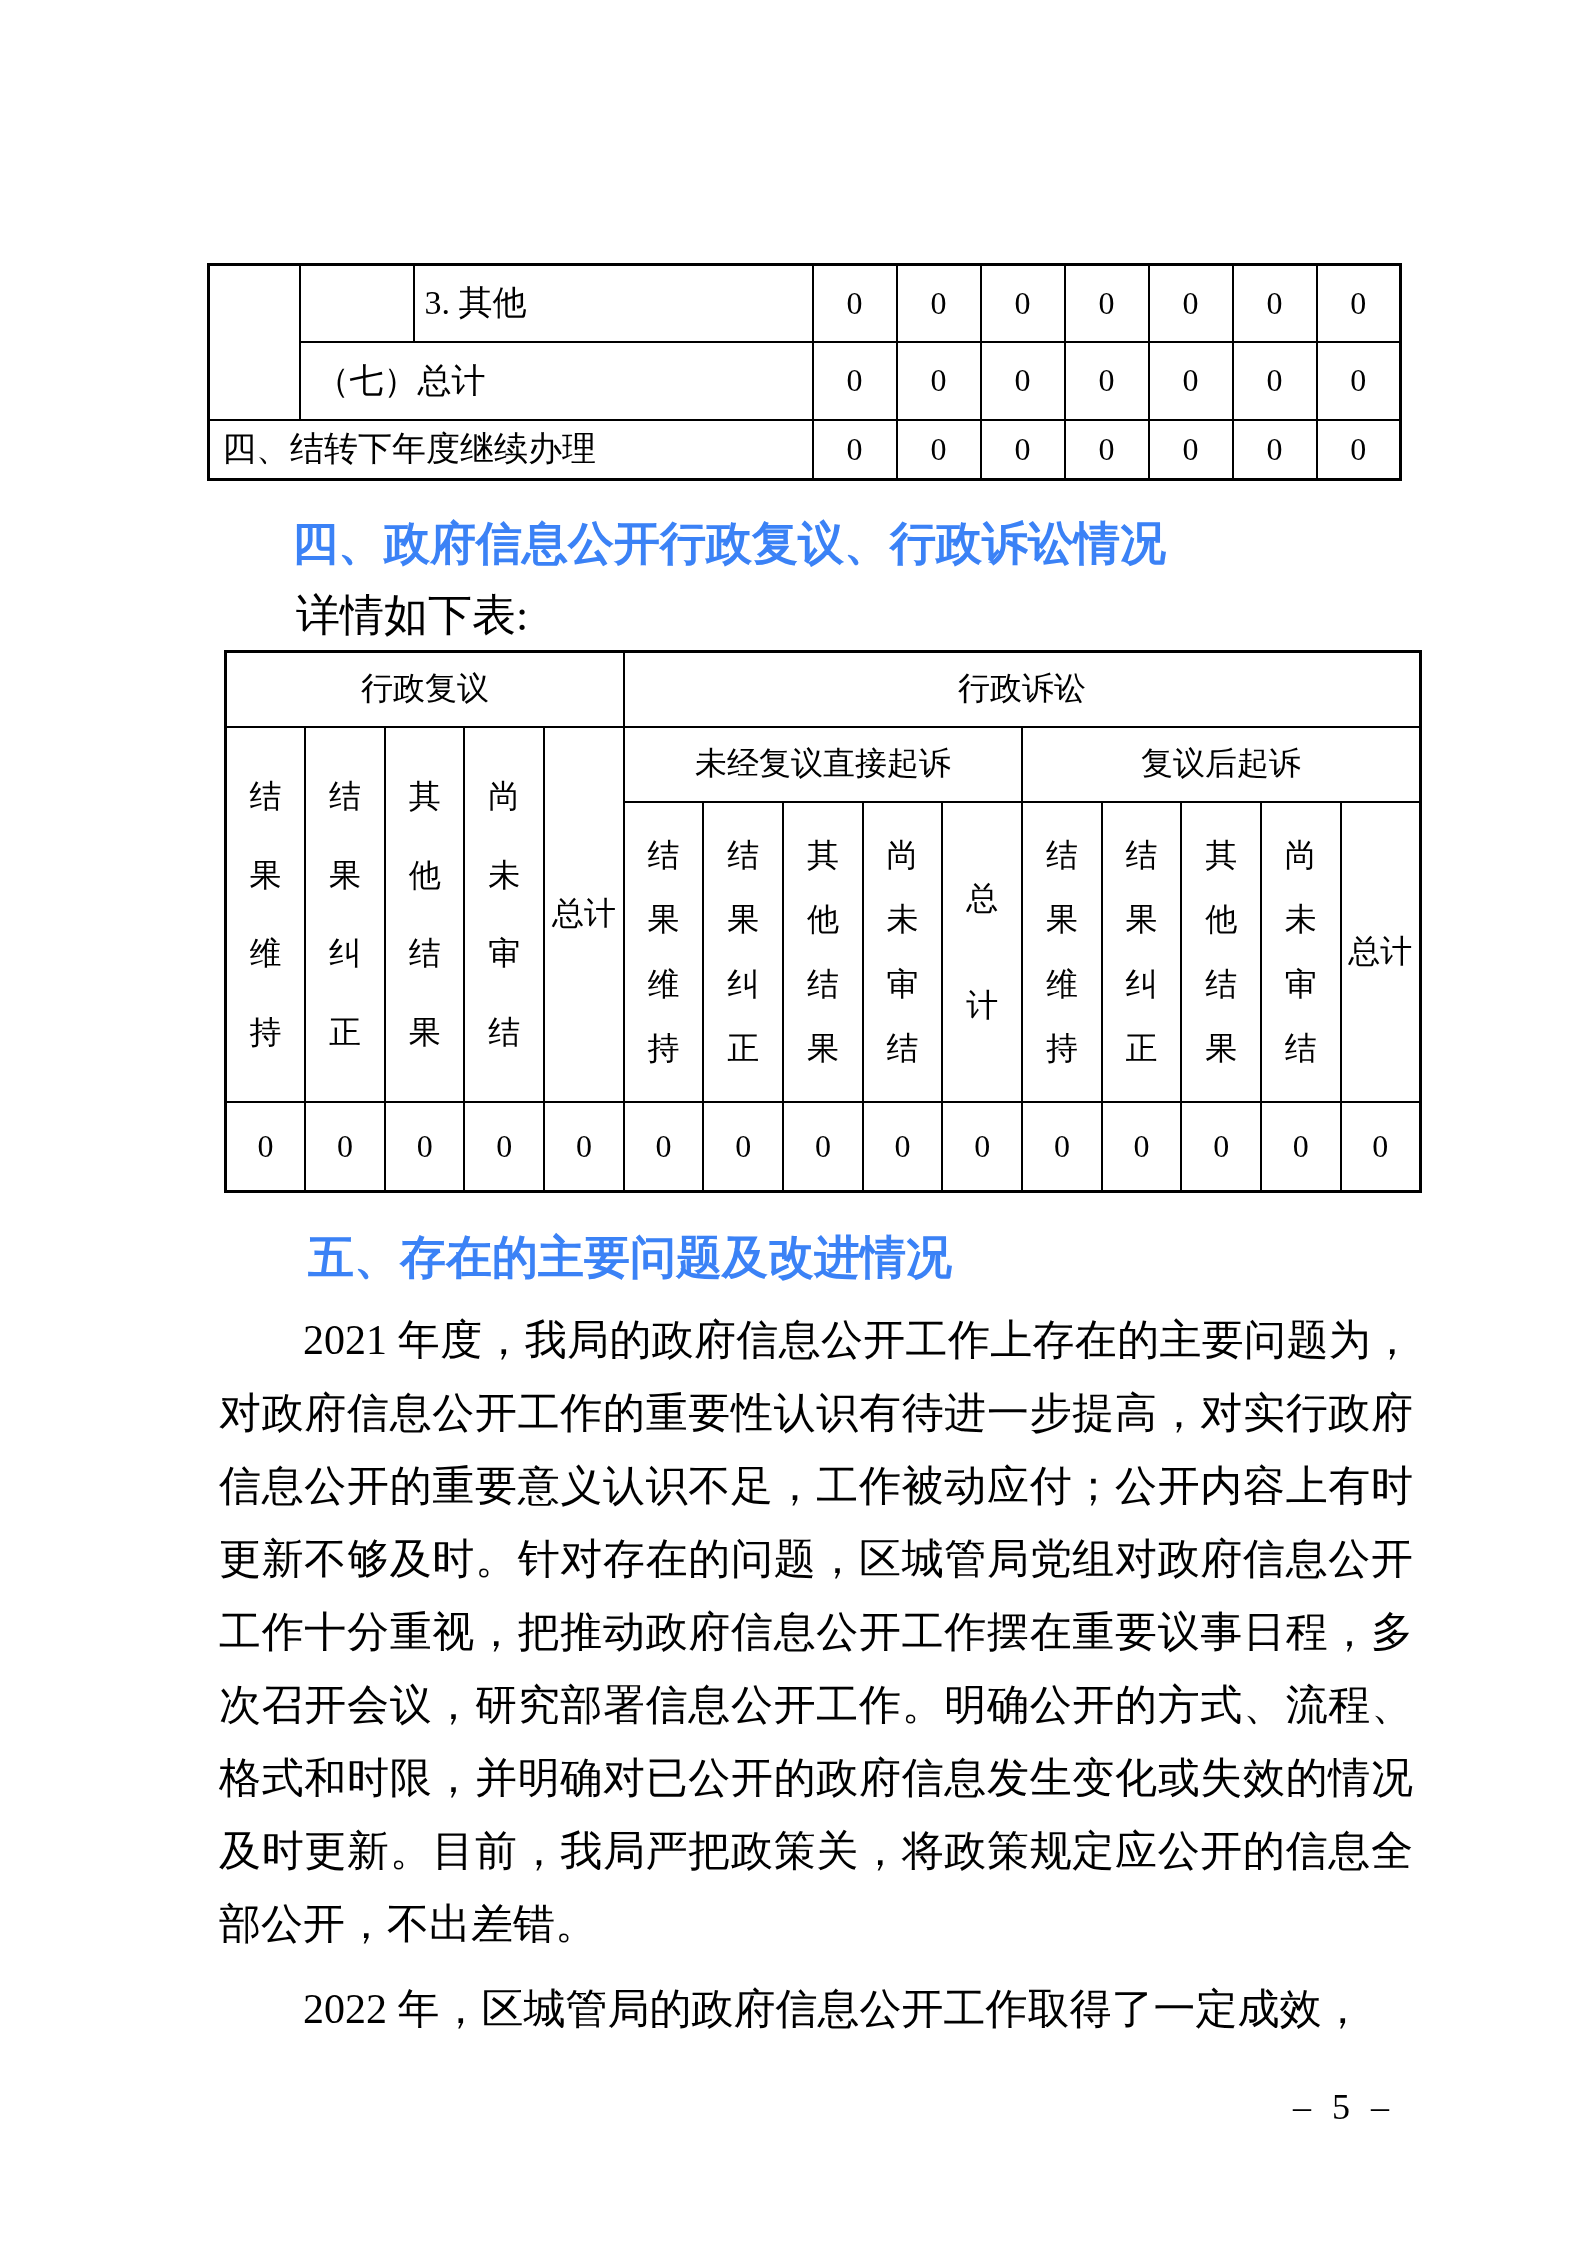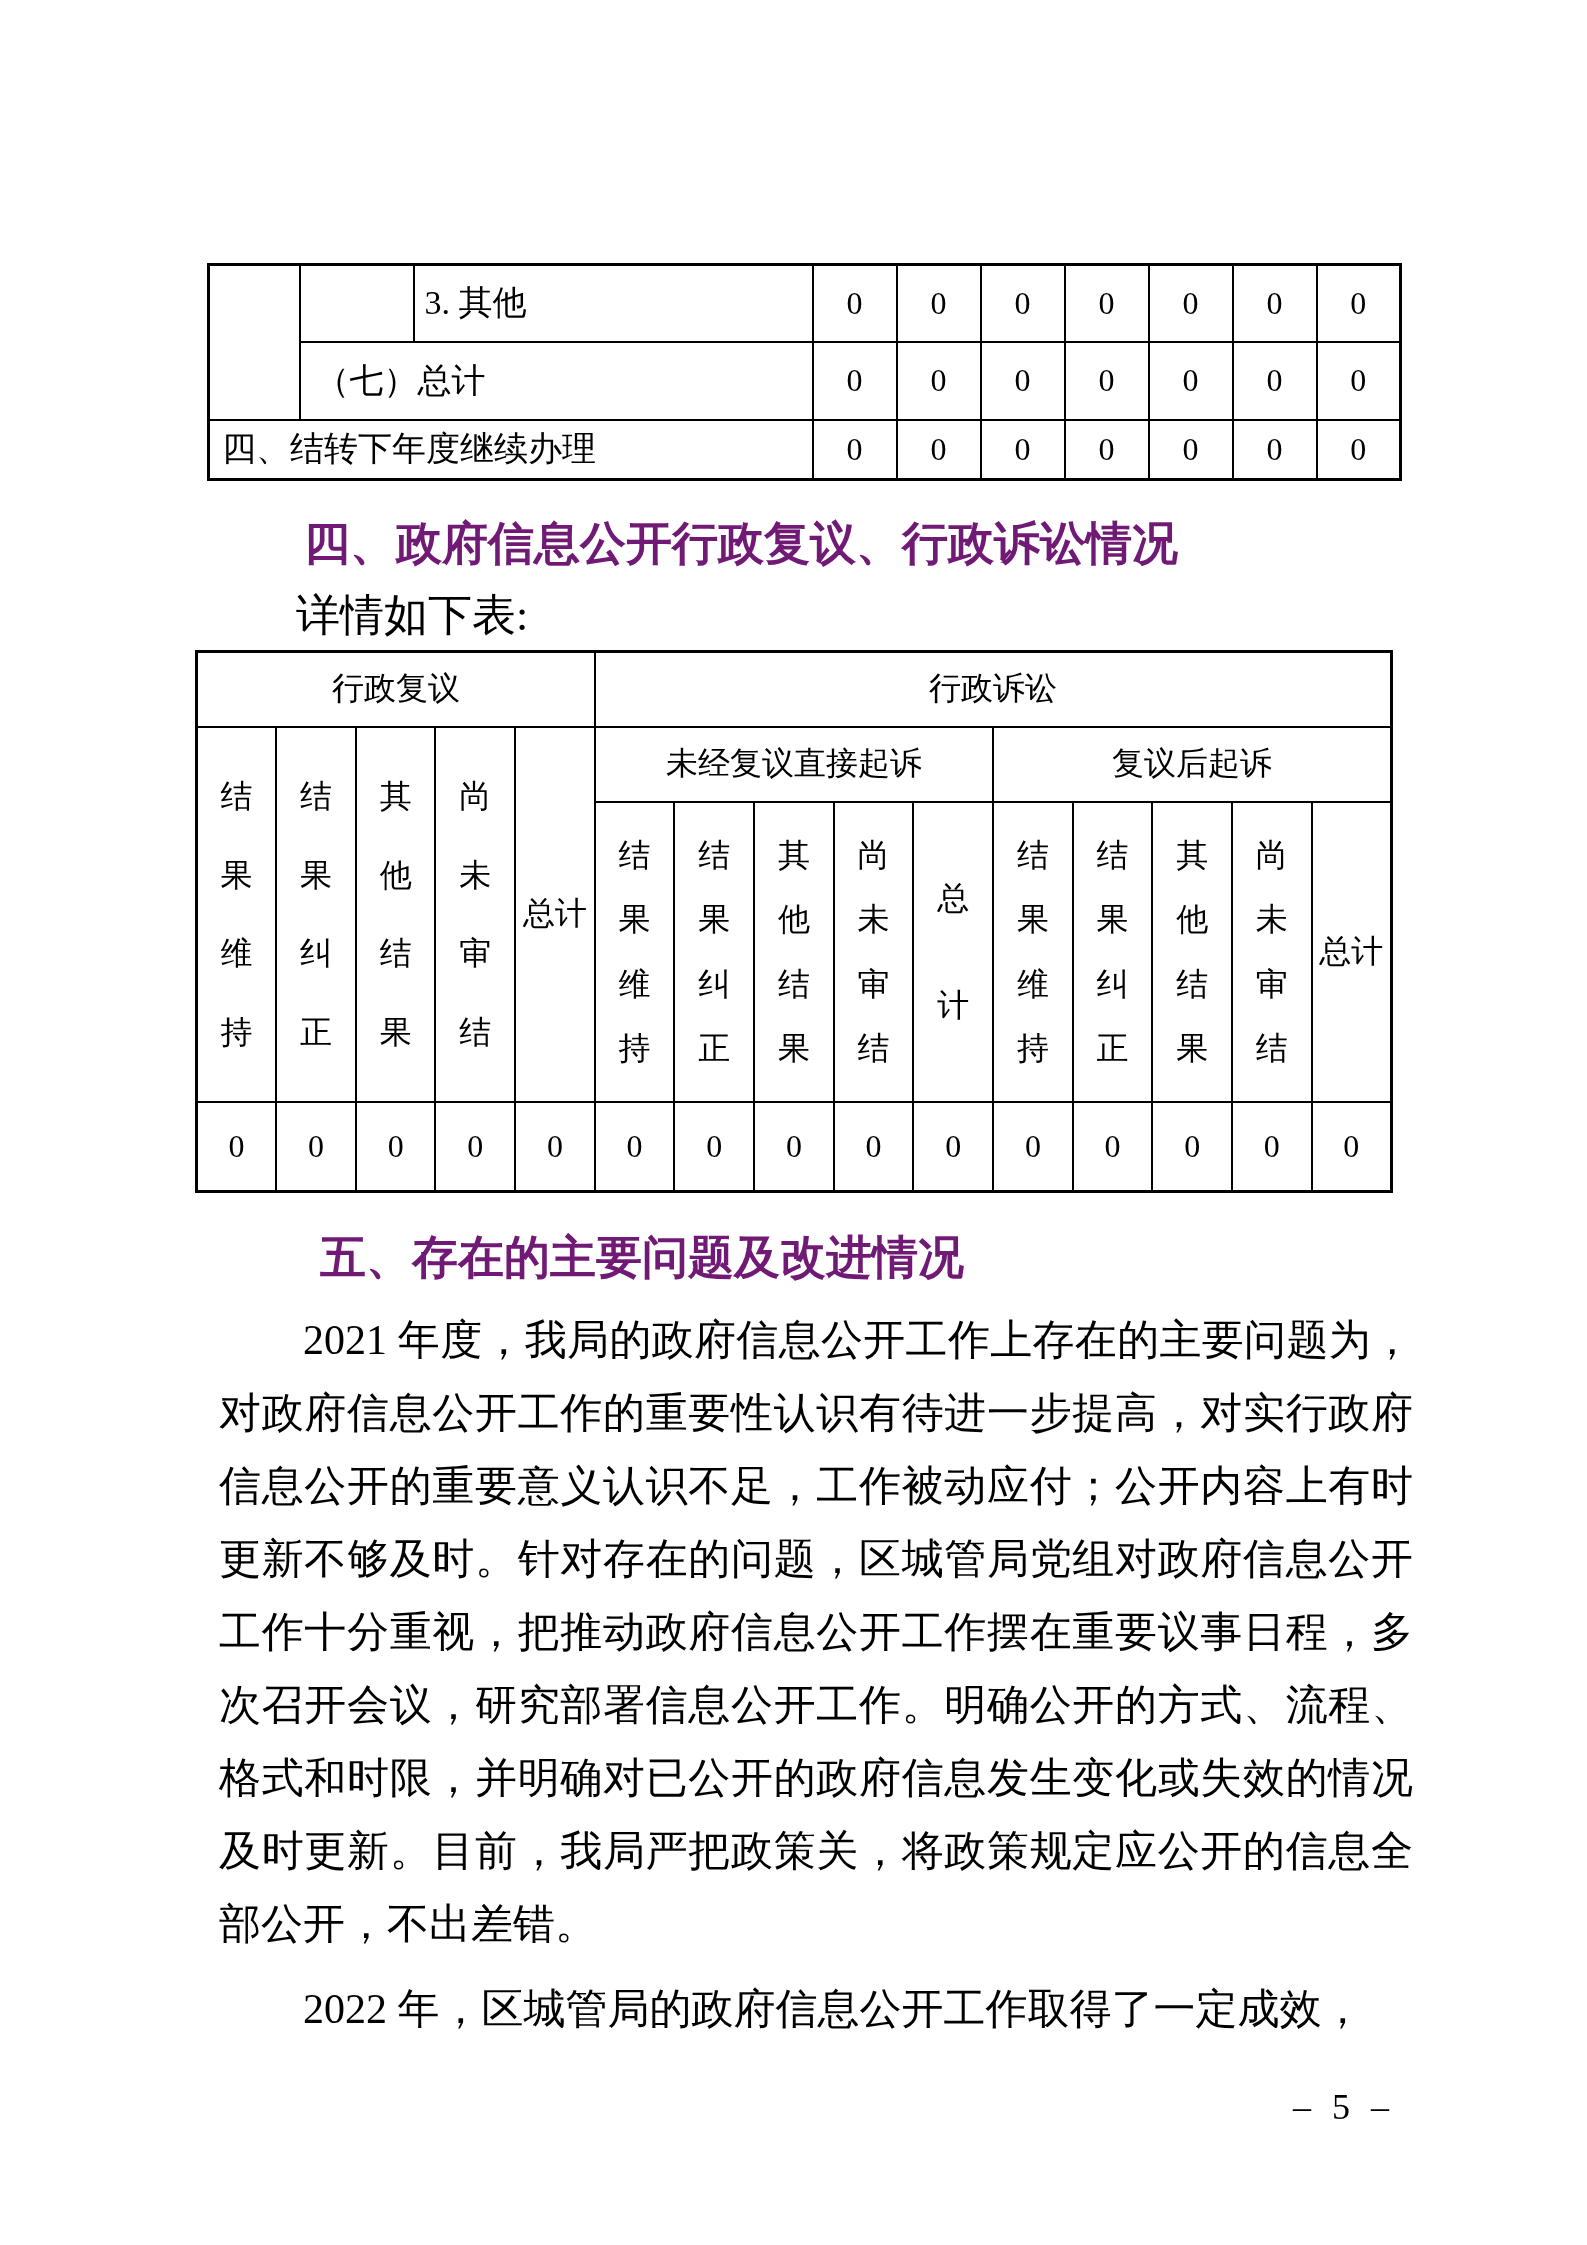--- a/index.html
+++ b/index.html
@@ -34,21 +34,21 @@
   #t1 col.cn { width: 84px; }
   #t1 tr.r1 { height: 77px; padding-left: 18px; }
   #t1 tr.r2 { height: 78px; }
   #t1 tr.r3 { height: 60px; }
   #t1 td.lbl { text-align: left; font-size: 34px; white-space: nowrap; }
   #t1 td.pad-c { padding-left: 10px; }
   #t1 td.pad-b { padding-left: 15px; }
   #t1 td.pad-a { padding-left: 12px; }
 
   
-  #t2 { position: absolute; left: 195px; top: 650px; width: 1198px; }
+  #t2 { position: absolute; left: 224px; top: 650px; width: 1198px; }
   #t2 th, #t2 td { font-size: 32px; }
   #t2 tr.h1 { height: 75px; }
   #t2 tr.h2 { height: 75px; }
   #t2 tr.h3 { height: 300px; }
   #t2 tr.hd { height: 90px; }
   #t2 td.num { font-size: 32px; }
 
   .vstack {
     display: flex;
     flex-direction: column;
@@ -57,26 +57,26 @@
     width: 100%;
     margin: 0 auto;
   }
   .vs-tall { height: 362px; }
   .vs-short { height: 290px; }
   .vstack span { display: block; line-height: 1; }
 
   
   .sec-heading {
     position: absolute;
-    left: 304px;
+    left: 292px;
     font-family: "Liberation Sans", "DejaVu Sans", sans-serif;
     font-weight: bold;
     font-size: 46px;
     line-height: 52px;
-    color: #701a75;
+    color: #3b82f6;
     white-space: nowrap;
   }
   #h4 { top: 517px; }
   #h5 { top: 1231px; margin-left: 16px; }
 
   #intro {
     position: absolute;
     left: 296px;
     top: 592px;
     font-size: 44px;

